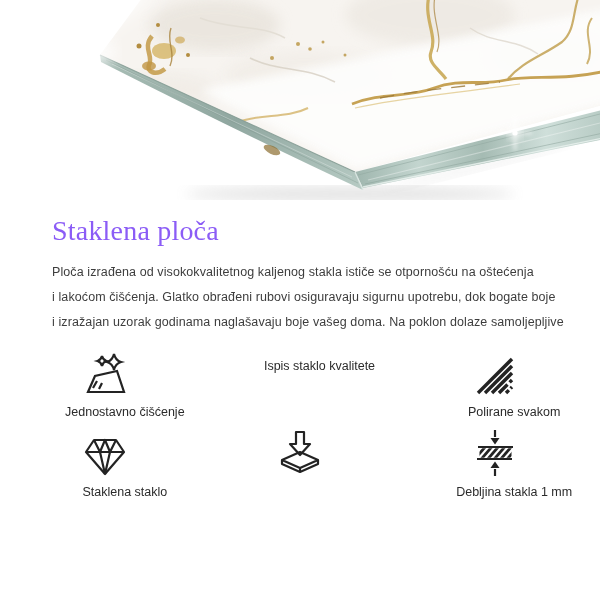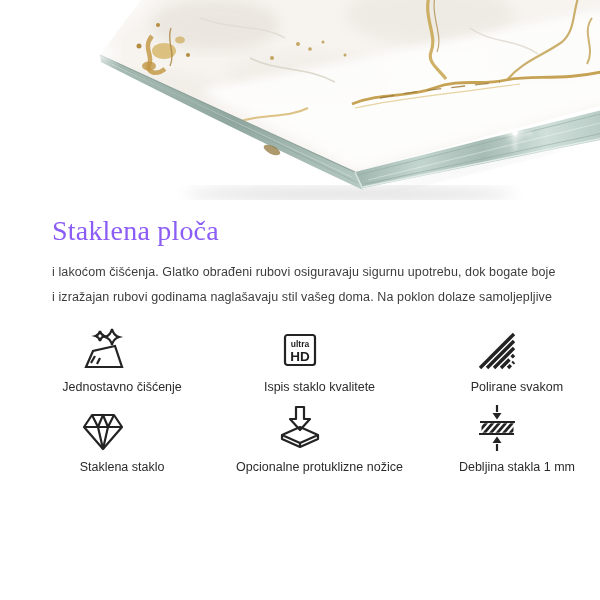--- a/index.html
+++ b/index.html
@@ -142,46 +142,40 @@
         <circle cx="515" cy="133" r="2.6" fill="#ffffff"></circle>
       </g>
     </svg>
   </div>
 
   <h1 class="page-title">
     <div>Staklena ploča</div>
   </h1>
 
   <div class="desc">
+    <div class="desc-line">Ploča izrađena od visokokvalitetnog kaljenog stakla ističe se otpornošću na oštećenja</div>
     <div class="desc-line">i lakoćom čišćenja. Glatko obrađeni rubovi osiguravaju sigurnu upotrebu, dok bogate boje</div>
-    <div class="desc-line">i izražajan rubovi godinama naglašavaju stil vašeg doma. Na poklon dolaze samoljepljive</div>
+    <div class="desc-line">i izražajan uzorak godinama naglašavaju boje vašeg doma. Na poklon dolaze samoljepljive</div>
   </div>
 
   <div class="features">
 
     <div class="feature">
       <div class="icon-box">
         <svg width="50" height="46" viewBox="0 0 50 44">
           <path class="ic" d="M8,40 L44,40 L37,19 L15,24 Z"></path>
           <path class="ic" stroke-width="1.8" d="M34,2 Q35.5,8.5 41,10 Q35.5,11.5 34,18 Q32.5,11.5 27,10 Q32.5,8.5 34,2 Z"></path>
           <path class="ic" stroke-width="1.6" d="M22,4 Q23,8 26.5,9 Q23,10 22,14 Q21,10 17.5,9 Q21,8 22,4 Z"></path>
           <path class="ic" stroke-width="1.8" d="M13,36 L17,29 M19,37 L22,31"></path>
         </svg>
       </div>
       <div class="feature-label">Jednostavno čišćenje</div>
     </div>
 
     <div class="feature">
-      <div class="icon-box">
-        <svg width="44" height="44" viewBox="0 0 44 44">
-          <rect class="ic" stroke-width="2.6" x="7" y="7" width="30" height="30" rx="2.5"></rect>
-          <text x="22" y="19" text-anchor="middle" font-family="Liberation Sans, sans-serif" font-size="8.5" font-weight="700" fill="#1e1e1e" stroke="none">ultra</text>
-          <text x="22" y="32.5" text-anchor="middle" font-family="Liberation Sans, sans-serif" font-size="13.5" font-weight="700" fill="#1e1e1e" stroke="none">HD</text>
-        </svg>
-      </div>
 
       <div class="feature-label">Ispis staklo kvalitete</div>
     </div>
 
     <div class="feature">
       <div class="icon-box">
         <svg width="44" height="42" viewBox="0 0 44 42">
           <g stroke="#232323" stroke-width="3.4" fill="none">
             <path d="M5,38 L39,4"></path>
             <path d="M12,38 L39,11"></path>
@@ -208,21 +202,20 @@
 
     <div class="feature">
       <div class="icon-box">
         <svg width="46" height="48" viewBox="0 0 46 48">
           <path class="ic" stroke-linejoin="round" d="M19,3 L27,3 L27,15 L33,15 L23,26 L13,15 L19,15 Z"></path>
           <path class="ic" stroke-linejoin="round" d="M5,31 L23,23 L41,31 L23,39 Z"></path>
           <path class="ic" stroke-linejoin="round" d="M5,31 L5,35 L23,43 L41,35 L41,31"></path>
           <path class="ic" d="M23,39 L23,43"></path>
         </svg>
       </div>
-      <div class="feature-label">Opcionalne protuklizne nožice</div>
     </div>
 
     <div class="feature">
       <div class="icon-box">
         <svg width="46" height="48" viewBox="0 0 46 48">
           <defs>
               <clipPath id="barclip">
                 <rect x="7.5" y="19.2" width="32" height="9.6"></rect>
               </clipPath>
             </defs>

